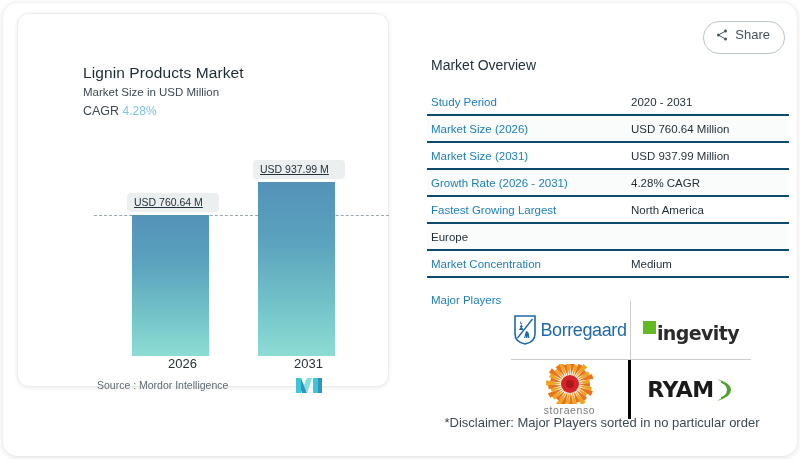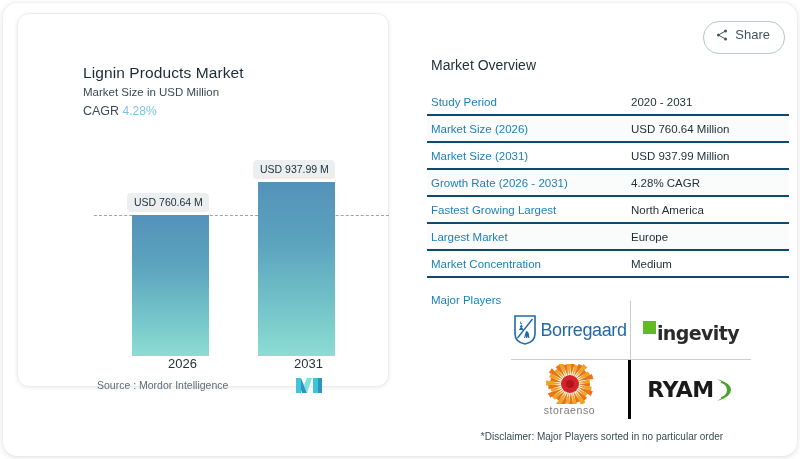--- a/index.html
+++ b/index.html
@@ -101,22 +101,23 @@
     left: 226px;
     width: 77px;
     height: 188px;
   }
   .bar-label {
     position: absolute;
     background: #eceff0;
     border-radius: 4px;
     font-size: 10.5px;
     color: #22323b;
-    padding: 3px 6px 4px 7px;
+    padding: 3px 16px 4px 7px;
     white-space: nowrap;
+    text-decoration: underline;
   }
   #label-2026 { left: 95px; top: 162px; }
   #label-2031 { left: 221px; top: 127px; }
 
   .x-tick {
     position: absolute;
     top: 342px;
     font-size: 13px;
     color: #263238;
     text-align: right;
@@ -286,24 +287,24 @@
     font-family: "DejaVu Sans", sans-serif;
     font-weight: bold;
     font-size: 22px;
     color: #1a1a1a;
     letter-spacing: -0.5px;
   }
 
   #disclaimer {
     position: absolute;
     left: 0;
-    top: 420px;
+    top: 404px;
     width: 378px;
     text-align: center;
-    font-size: 10px;
+    font-size: 13px;
     color: #3c4a52;
   }
 </style>
 </head>
 <body>
 
 <div id="page-card">
 
   <div id="chart-card">
 
@@ -368,21 +369,20 @@
       </div>
       <div class="ov-row alt">
         <div class="ov-key">Growth Rate (2026 - 2031)</div>
         <div class="ov-val">4.28% CAGR</div>
       </div>
       <div class="ov-row">
         <div class="ov-key">Fastest Growing Largest</div>
         <div class="ov-val">North America</div>
       </div>
       <div class="ov-row alt">
-        <div class="ov-key">Largest Market</div>
         <div class="ov-val">Europe</div>
       </div>
       <div class="ov-row">
         <div class="ov-key">Market Concentration</div>
         <div class="ov-val">Medium</div>
       </div>
     </div>
 
     <div id="players-label">Major Players</div>
 

